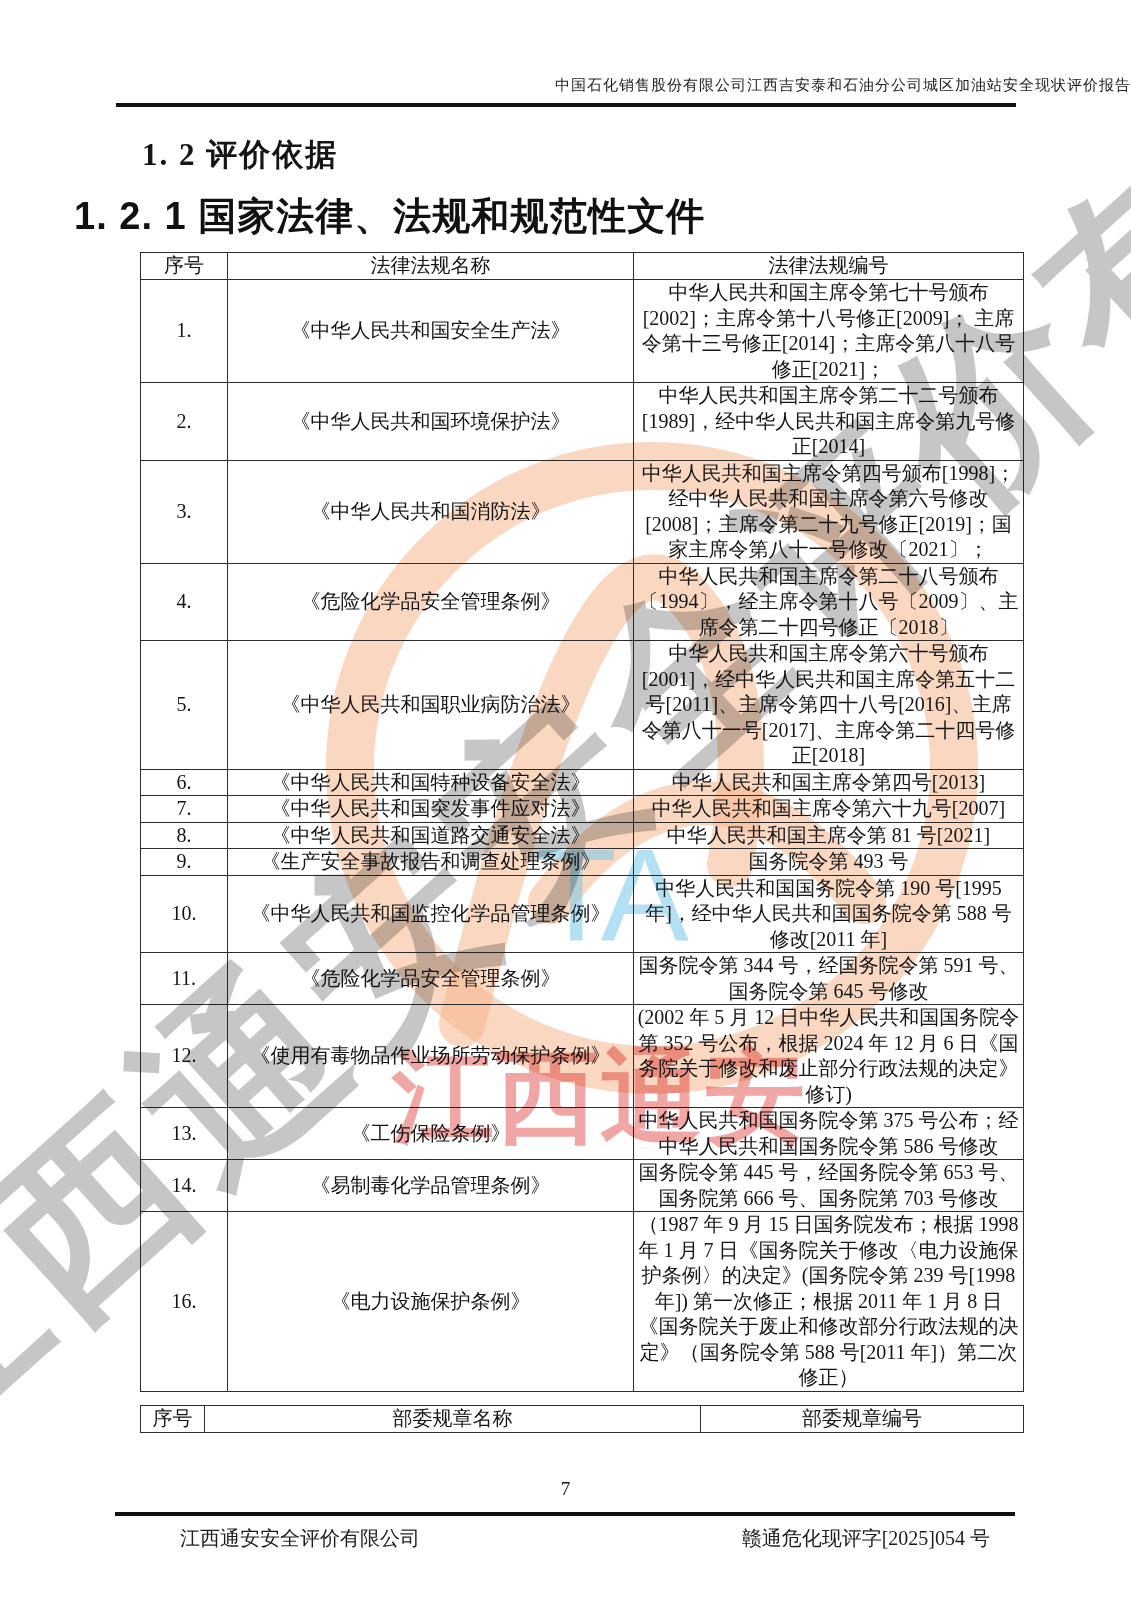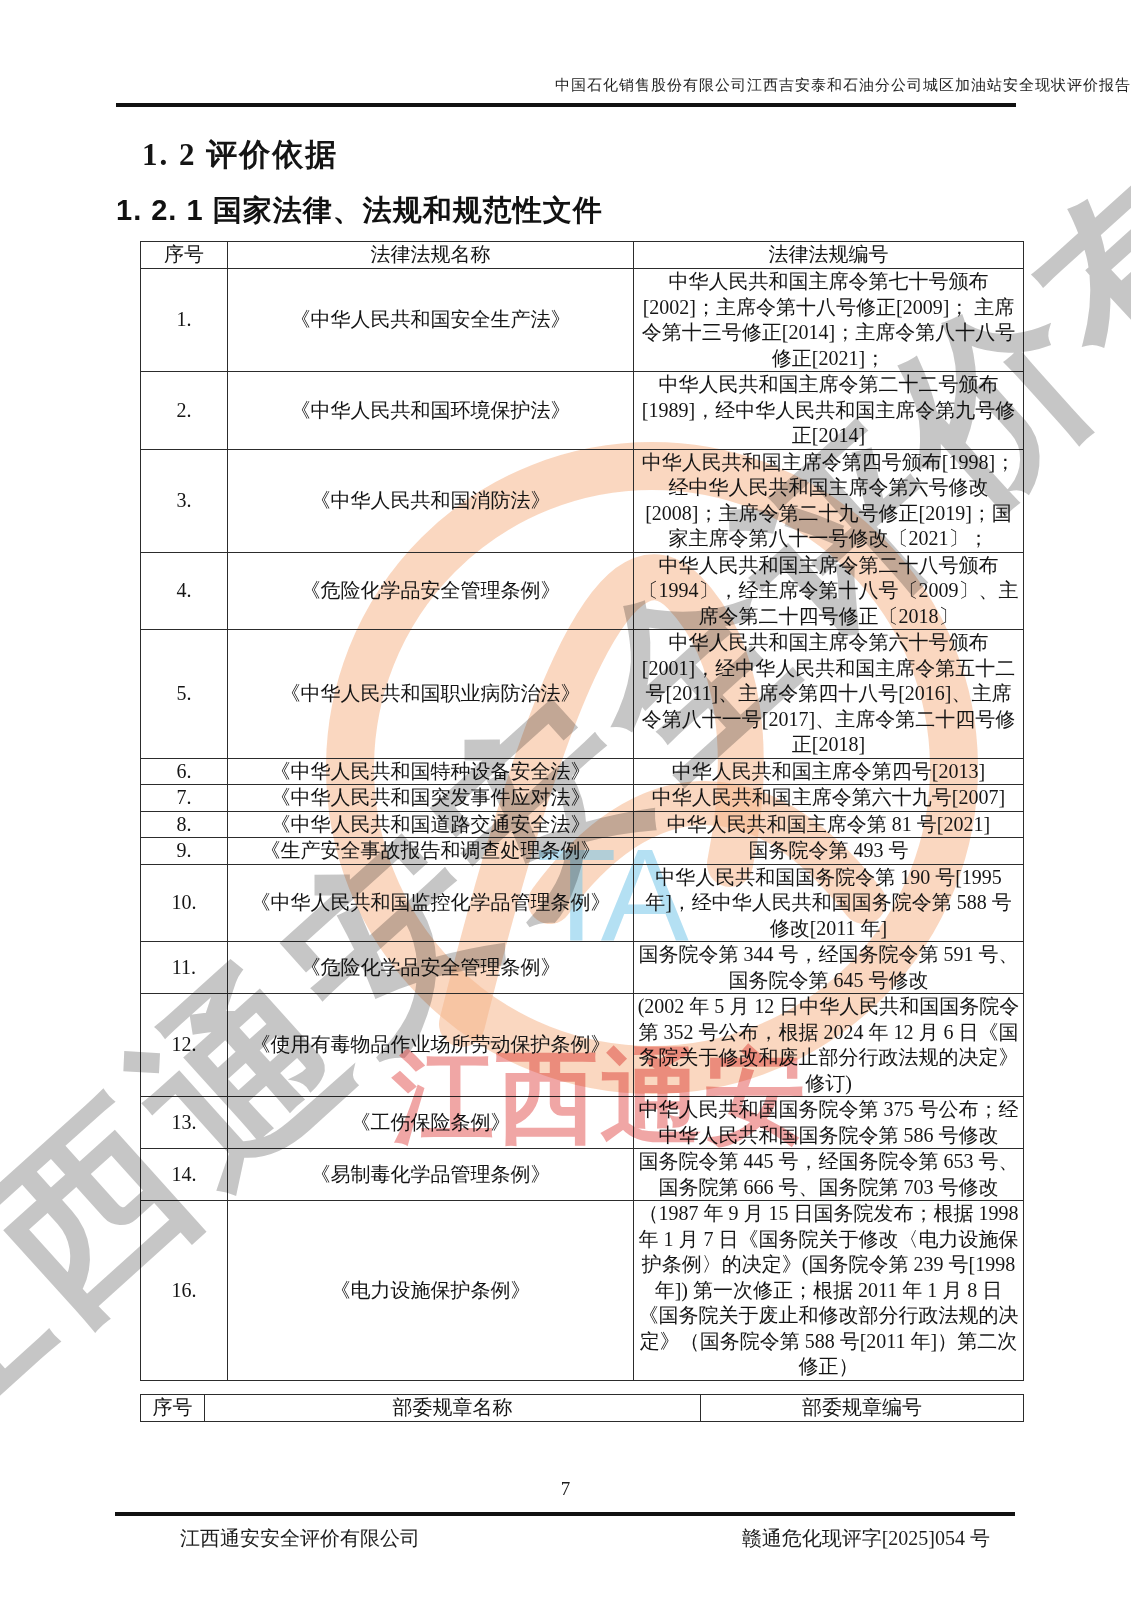--- a/index.html
+++ b/index.html
@@ -43,23 +43,23 @@
     padding-top:76px;text-align:right;
     font-size:15px;letter-spacing:1px;color:#222;
   }
   .header-rule{width:900px;height:4px;background:#111;margin:8px auto 0;}
   .h12{
     margin:27px 0 0 142px;
     font-family:"Liberation Serif","DejaVu Serif",serif;
     font-weight:bold;font-size:31px;letter-spacing:2px;color:#151515;
   }
   .h121,.h122{
-    margin:15px 0 0 116px;
-    font-family:"Liberation Sans","DejaVu Sans",sans-serif;
-    font-weight:bold;font-size:29px;letter-spacing:1px;color:#111;
+    margin:15px 0 0 74px;
+    font-family:"Liberation Sans","DejaVu Sans",sans-serif;
+    font-weight:bold;font-size:38px;letter-spacing:1px;color:#111;
   }
   table.lawtbl{
     border-collapse:collapse;table-layout:fixed;
     margin:10px 0 0 140px;width:868px;
     font-size:20px;line-height:25.5px;color:#151515;
     background:transparent;
   }
   table.lawtbl th,table.lawtbl td{
     border:1.6px solid #2c2c2c;
     padding:0 3px;

